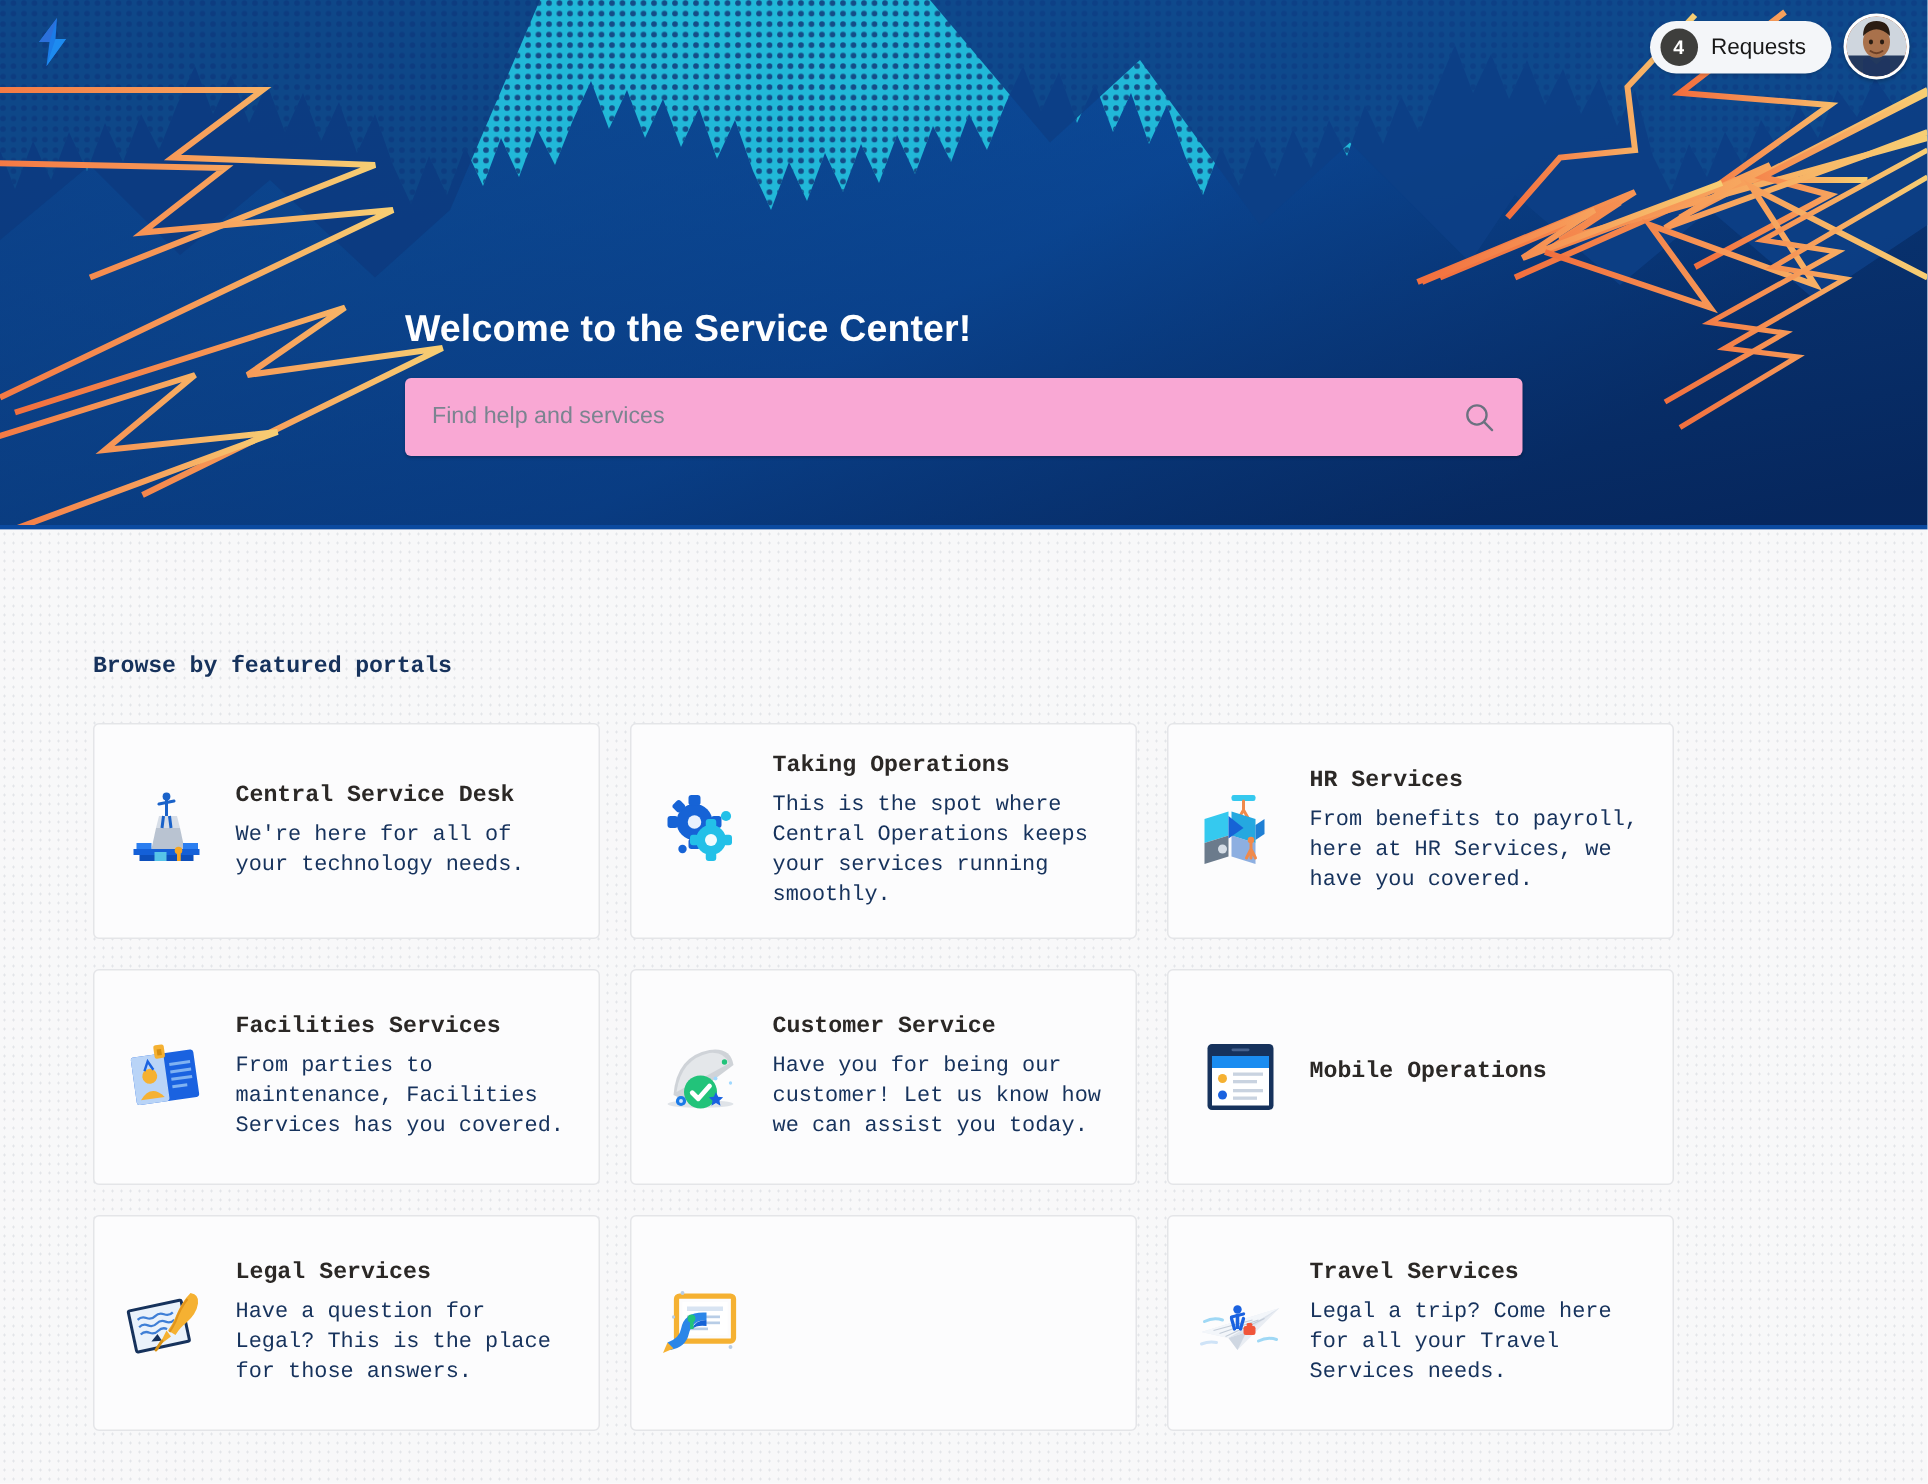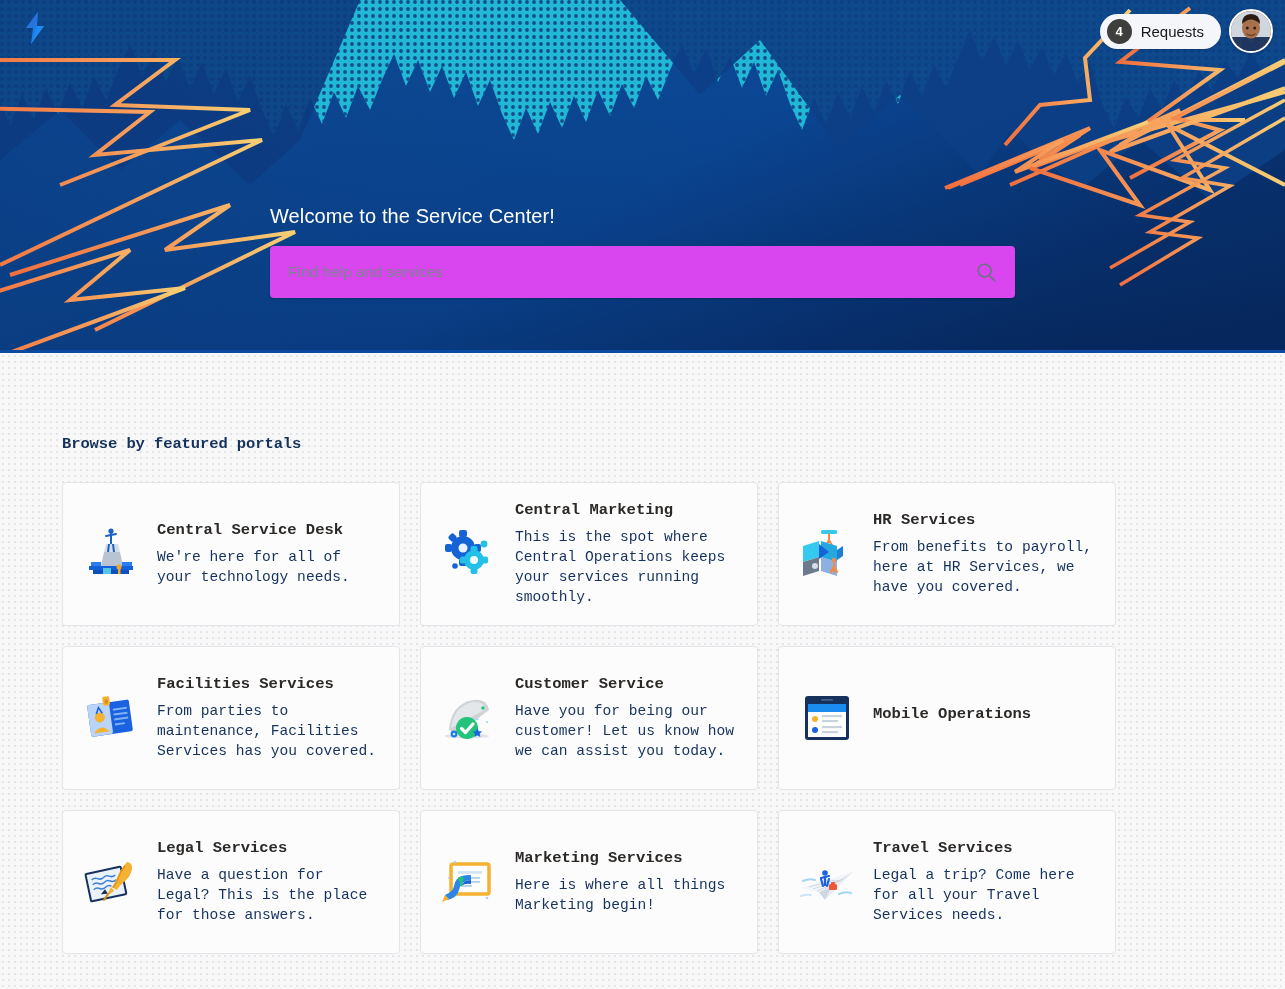--- a/index.html
+++ b/index.html
@@ -32,30 +32,30 @@
   .hero-content {
     position: absolute;
     left: 270px;
     top: 205px;
     width: 745px;
     z-index: 6;
   }
   .hero-title {
     margin: 0 0 18px 0;
     color: #ffffff;
-    font-size: 20px;
-    font-weight: 400;
+    font-size: 25px;
+    font-weight: 700;
     letter-spacing: 0.1px;
     line-height: 1.15;
   }
   .searchbox {
     position: relative;
     width: 745px;
     height: 52px;
-    background: #d946ef;
+    background: #f9a8d4;
     border-radius: 4px;
     box-shadow: 0 1px 2px rgba(0,0,0,0.22);
     display: flex;
     align-items: center;
   }
   .searchbox input {
     flex: 1;
     border: 0;
     outline: none;
     background: transparent;
@@ -393,21 +393,21 @@
               <rect x="33.5" y="46" width="7" height="6" rx="2"></rect>
               <rect x="23" y="34.5" width="6" height="7" rx="2"></rect>
               <rect x="45" y="34.5" width="6" height="7" rx="2"></rect>
             </g>
             <circle cx="37" cy="38" r="4" fill="#f2fbfe"></circle>
             <circle cx="47" cy="22" r="3.4" fill="#23c0e8"></circle>
             <circle cx="18" cy="44" r="2.8" fill="#1663d6"></circle>
           </svg>
         </div>
         <div class="card-text">
-          <p class="card-title">Central Marketing</p>
+          <p class="card-title">Taking Operations</p>
           <p class="card-desc">This is the spot where Central Operations keeps your services running smoothly.</p>
         </div>
       </div>
 
       <div class="card">
         <div class="card-icon">
           <svg viewBox="0 0 64 64">
             <rect x="26" y="8" width="16" height="4" rx="1.5" fill="#35c9ef"></rect>
             <path d="M34 12 v6 M34 18 l-4 7 M34 18 l4 7" stroke="#f08a4b" stroke-width="2" fill="none" stroke-linecap="round"></path>
             <path d="M8 24 l16 -5 v16 l-16 5 Z" fill="#35c9ef"></path>
@@ -536,24 +536,20 @@
             <path d="M34 30 q-10 0 -12 10 q-2 8 -12 10 l-2 -5 q8 -3 9 -9 q2 -12 17 -11 Z" fill="#2b86e8"></path>
             <path d="M34 30 q-7 0 -10 6 q4 -3 10 -2 Z" fill="#1663d6"></path>
             <path d="M8 45 l-3 7 l7 -3 Z" fill="#f5b132"></path>
             <circle cx="24" cy="29" r="2.6" fill="#22c37a"></circle>
             <rect x="23" y="31" width="2.4" height="5" fill="#22c37a"></rect>
             <circle cx="18" cy="12" r="1.3" fill="#b8cde6"></circle>
             <circle cx="50" cy="48" r="1.3" fill="#b8cde6"></circle>
             <circle cx="12" cy="28" r="1.1" fill="#b8cde6"></circle>
           </svg>
         </div>
-        <div class="card-text">
-          <p class="card-title">Marketing Services</p>
-          <p class="card-desc">Here is where all things Marketing begin!</p>
-        </div>
       </div>
 
       <div class="card">
         <div class="card-icon">
           <svg viewBox="0 0 64 64">
             <path d="M6 38 L58 22 L30 50 L24 42 Z" fill="#e9edf3"></path>
             <path d="M6 38 L58 22 L24 42 Z" fill="#f3f6fa"></path>
             <path d="M24 42 L30 50 L36 38 Z" fill="#cfd7e2"></path>
             <path d="M58 22 L36 38 L24 42 Z" fill="#dde3ec"></path>
             <g stroke="#c3ccd8" stroke-width="0.8" fill="none">

